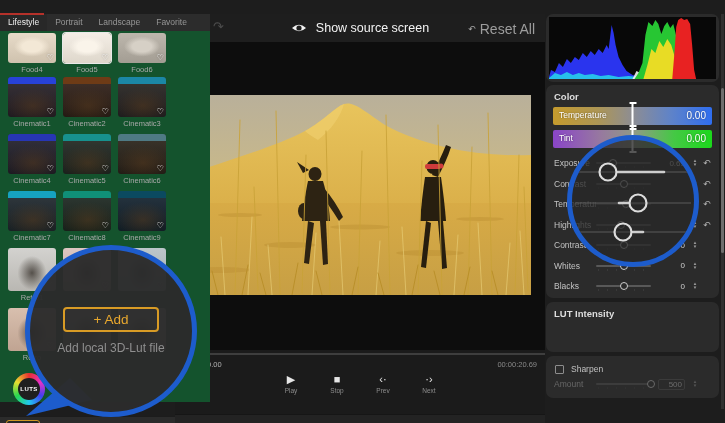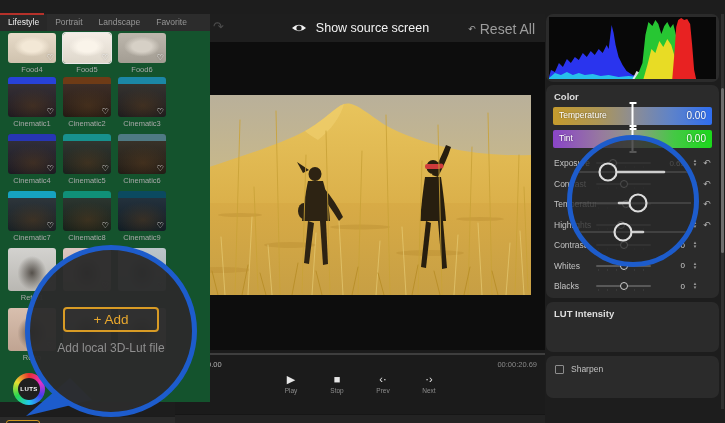--- a/index.html
+++ b/index.html
@@ -520,20 +520,34 @@
 
     <div class="card card-lut">
       <div class="sec-title">LUT Intensity</div>
     </div>
 
     <div class="card card-sharp">
       <div class="sharp-row">
         <div class="cbox"></div>
         <span class="clabel">Sharpen</span>
       </div>
+      <div id="amount-row-host">
+          <div class="srow dim">
+            <span class="slabel">Amount</span>
+            <div class="strack">
+              <div class="shandle" style="left: 100%;"></div>
+            </div>
+            <span class="vbox">500</span>
+            <span class="stepper">
+              <i>▲</i>
+              <i>▼</i>
+            </span>
+            <span class="rreset hide">↶</span>
+          </div>
+        </div>
     </div>
 
     <div class="scroll-track"></div>
     <div class="scroll-thumb"></div>
   </div>
 
   <svg class="callout-tail" width="90" height="50" viewBox="0 0 90 50">
     <polygon points="52,6 74,28 8,44" fill="#1d5ccc"></polygon>
   </svg>
   <div class="callout callout-left">

